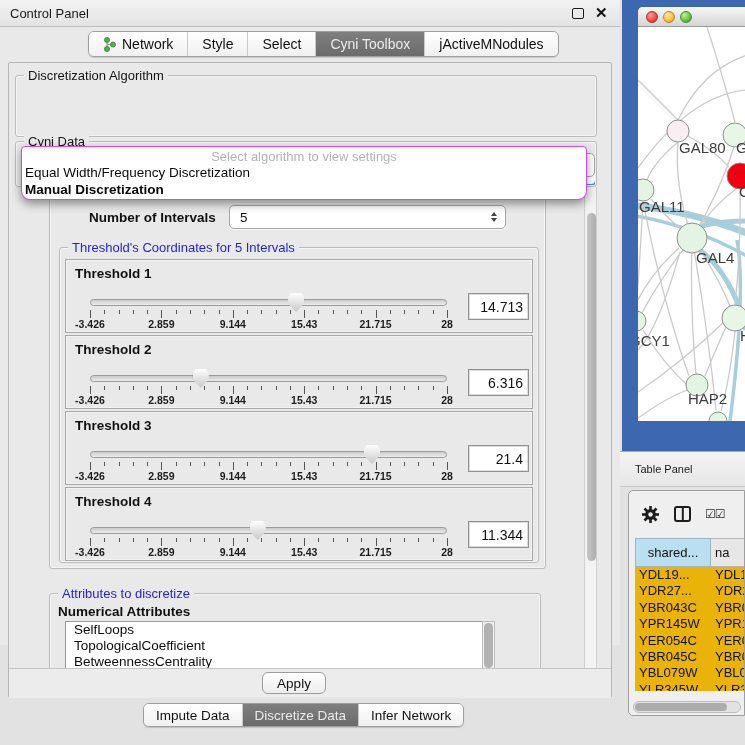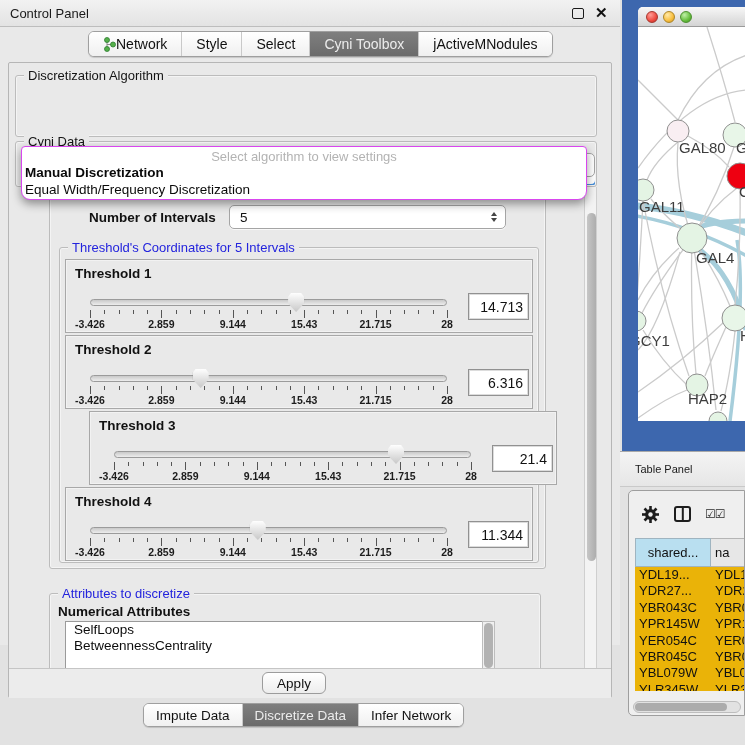--- a/index.html
+++ b/index.html
@@ -14,21 +14,21 @@
   #cp-titlebar { left:0; top:0; width:620px; height:27px;
     background:linear-gradient(#f2f2f2,#e3e3e3); border-bottom:1px solid #bdbdbd;
     display:flex; align-items:center; padding:0 10px; }
   #cp-title { font-size:13px; color:#1a1a1a; }
   #cp-float-btn { left:572px; top:8px; width:12px; height:11px; border:1.6px solid #1a1a1a; border-radius:2px; }
   #cp-close-btn { left:595px; top:4px; font-size:15px; font-weight:bold; color:#111; line-height:18px; }
 
   .seg-bar { display:flex; border:1px solid #9f9f9f; border-radius:6px; overflow:hidden;
     background:#fdfdfd; box-shadow:0 1px 1px rgba(0,0,0,.15); }
   .seg { padding:4px 14px; font-size:14px; color:#111; background:linear-gradient(#ffffff,#f0f0f0);
-    border-right:1px solid #c9c9c9; display:flex; align-items:center; gap:0; white-space:nowrap; }
+    border-right:1px solid #c9c9c9; display:flex; align-items:center; gap:6px; white-space:nowrap; }
   .seg:last-child { border-right:none; }
   .seg.sel { background:linear-gradient(#7f7f7f,#6b6b6b); color:#ececec;align-items:center; }
   #top-tabs { left:88px; top:31px; height:26px; }
   #bottom-tabs { left:143px; top:703px; height:24px; }
   #bottom-tabs .seg { font-size:13.5px; padding:3px 12px; }
 
   #cp-content { left:8px; top:62px; width:604px; height:636px; background:#e9e9e9;
     border:1px solid #b6b6b6; border-radius:2px; }
 
   .groupbox { position:absolute; border:1px solid #bcbcbc; border-radius:3px;
@@ -184,22 +184,22 @@
       </div>
       <div id="algo-combo" class="abs combobox">
         <span class="cb-arrows">
             <i class="up"></i>
             <i class="down"></i>
           </span>
       </div>
 
       <div id="algo-popup" class="abs">
         <div class="prompt">Select algorithm to view settings</div>
+        <div class="item">Equal Width/Frequency Discretization</div>
         <div class="item sel">Manual Discretization</div>
-        <div class="item">Equal Width/Frequency Discretization</div>
       </div>
 
       <div class="groupbox" style="left:6px; top:78px; width:582px; height:46px;">
         <span class="group-title t-black">Cyni Data</span>
       </div>
       <div class="abs combobox" style="left:16px; top:90px; width:570px; height:24px;">
         <span>galFiltered.sif default node</span>
         <span class="cb-arrows">
             <i class="up"></i>
             <i class="down"></i>
@@ -299,21 +299,21 @@
             <div class="thr-ticklabels">
               <span style="left:0.00%">-3.426</span>
               <span style="left:20.00%">2.859</span>
               <span style="left:40.00%">9.144</span>
               <span style="left:60.00%">15.43</span>
               <span style="left:80.00%">21.715</span>
               <span style="left:100.00%">28</span>
             </div>
             <div class="thr-value">6.316</div>
           </div>
-          <div class="thr-panel" style="top: 348px; left: 56px; margin-left: 24px;">
+          <div class="thr-panel" style="top: 348px; left: 56px;">
             <div class="thr-label">Threshold 3</div>
             <div class="thr-track"></div>
             <div class="thr-thumb" style="left:298.0px"></div>
             <div class="thr-ticks">
               <i style="left:0.00%;height:8px"></i>
               <i style="left:4.00%;height:4px"></i>
               <i style="left:8.00%;height:4px"></i>
               <i style="left:12.00%;height:4px"></i>
               <i style="left:16.00%;height:4px"></i>
               <i style="left:20.00%;height:8px"></i>
@@ -391,20 +391,21 @@
             <div class="thr-value">11.344</div>
           </div>
         </div>
 
       <div class="groupbox" style="left:40px; top:530px; width:492px; height:104px;">
         <span class="group-title t-blue">Attributes to discretize</span>
       </div>
       <div class="abs" style="left:49px; top:541px; font-weight:bold; font-size:13.5px;">Numerical Attributes</div>
       <div id="attr-list" class="abs" style="left:56px; top:558px;">
           <div class="row">SelfLoops</div>
+          <div class="row">TopologicalCoefficient</div>
           <div class="row">BetweennessCentrality</div>
         </div>
       <div id="attr-scroll" class="abs" style="left:473px; top:558px;">
         <div class="thumb"></div>
       </div>
 
       <div id="settings-scroll" class="abs" style="left:575px; top:124px; height:482px;">
         <div class="thumb"></div>
       </div>
 

